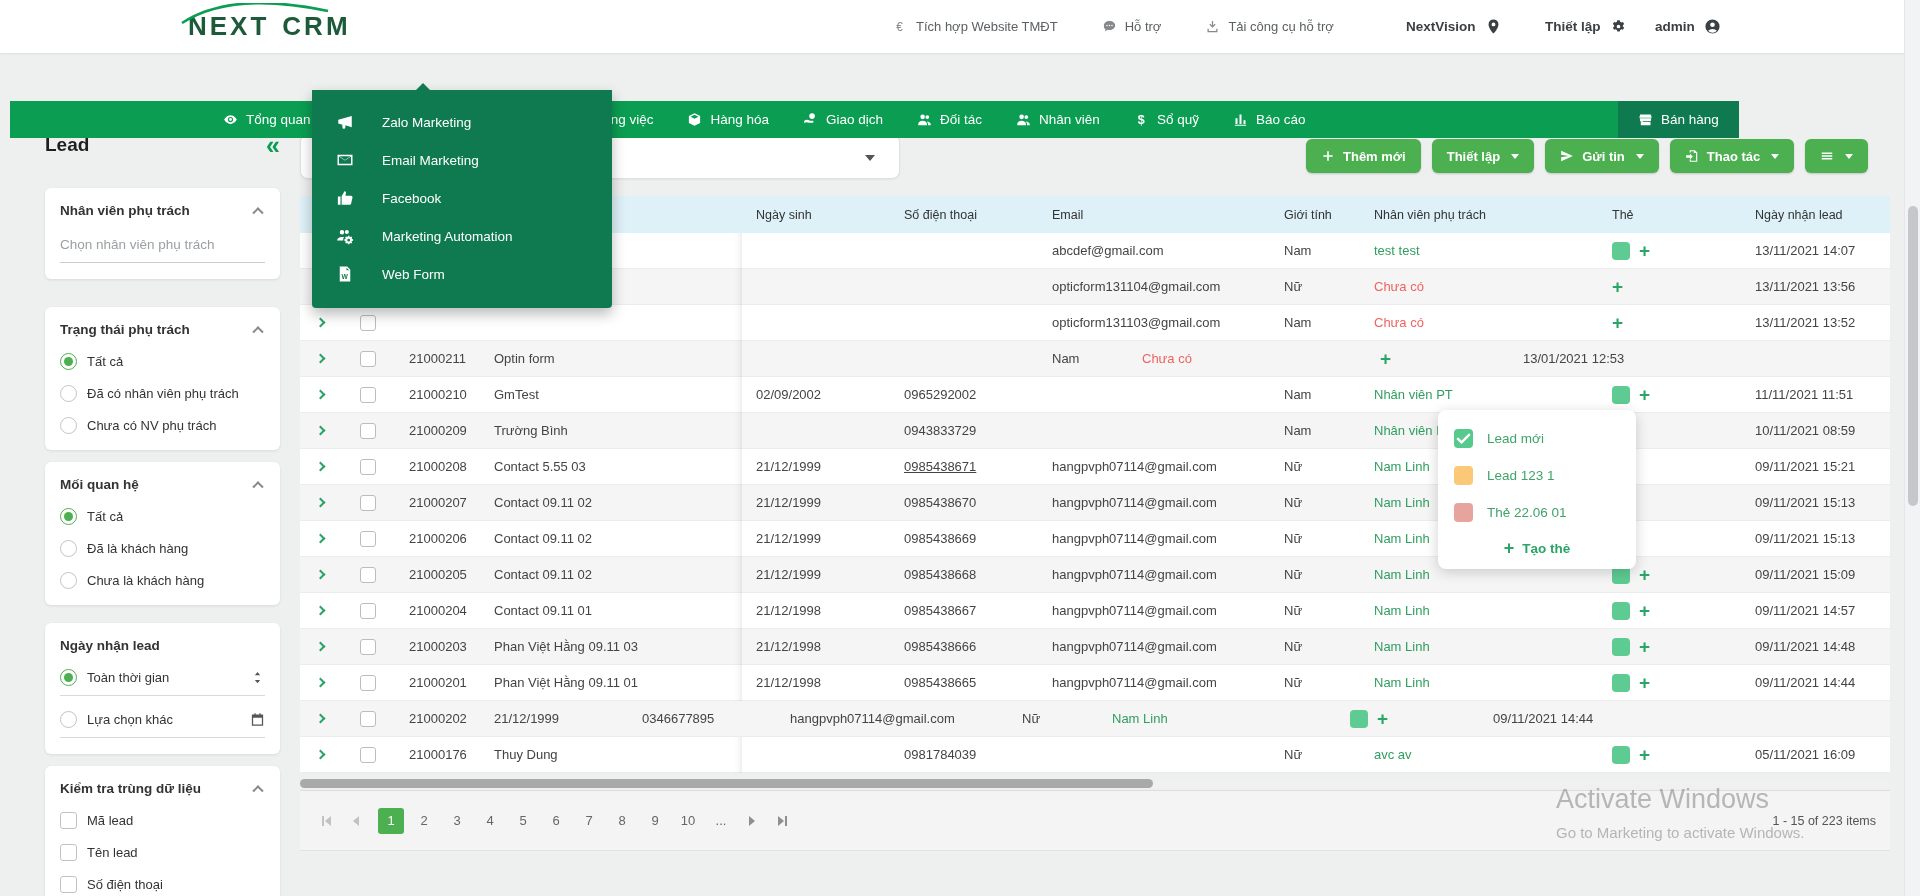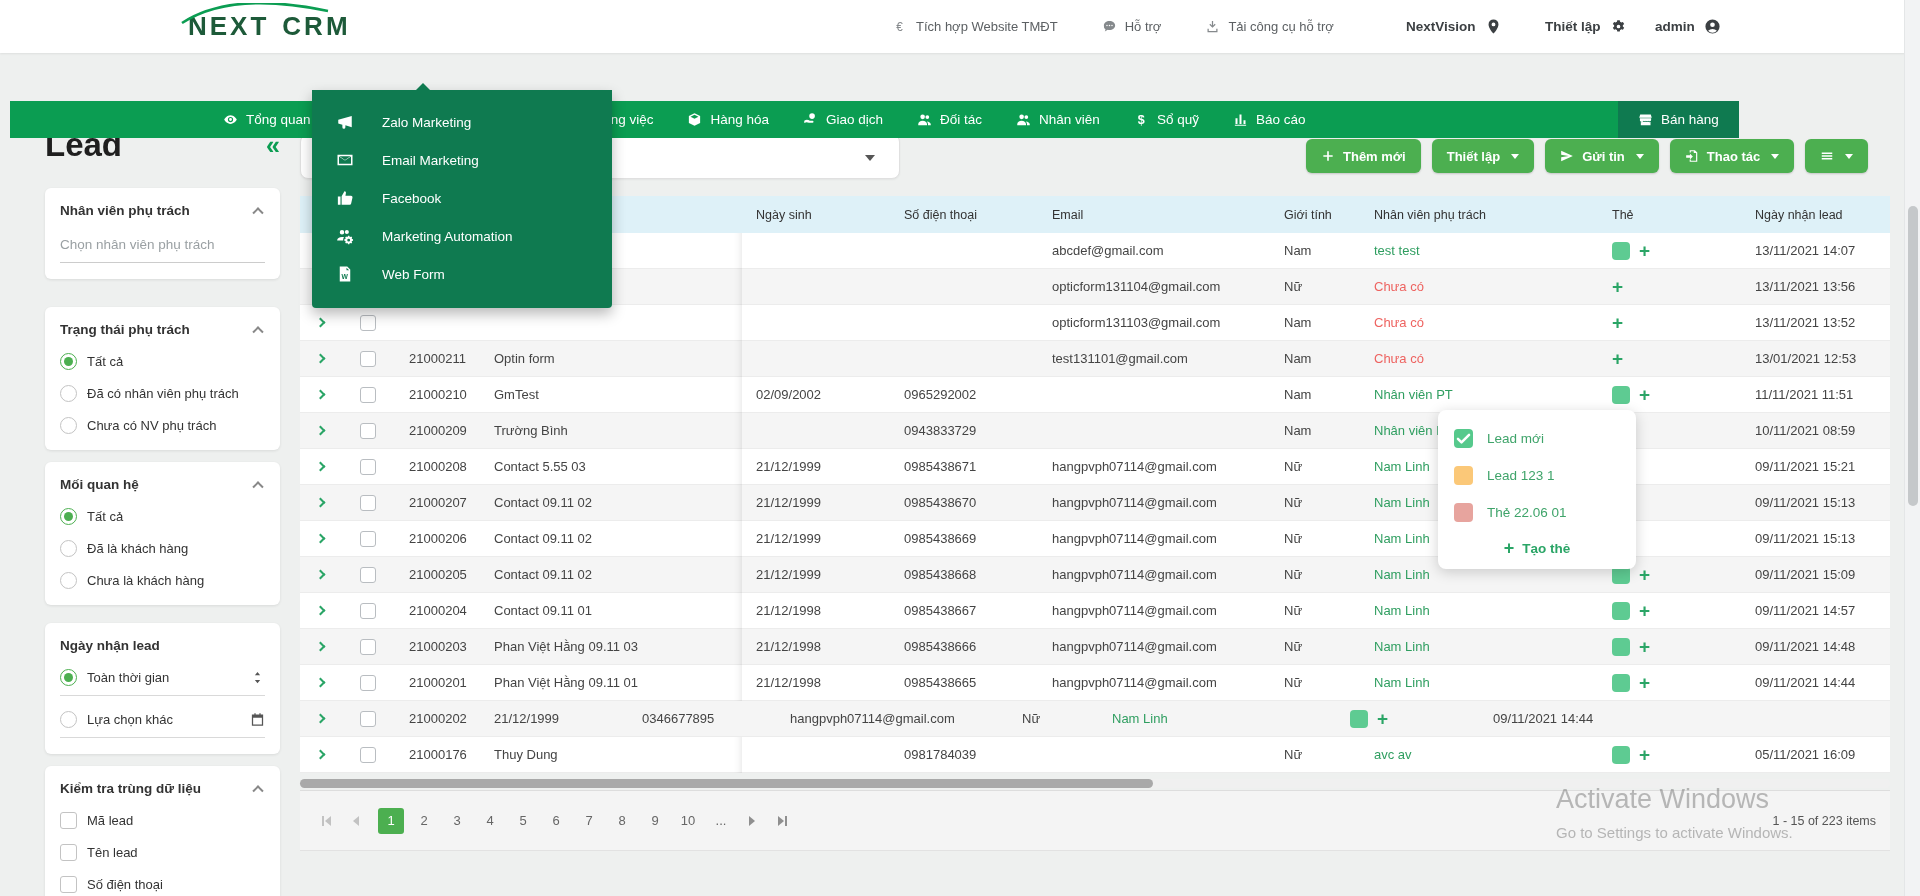--- a/index.html
+++ b/index.html
@@ -36,21 +36,21 @@
   
   .marketing-dropdown{position:absolute;left:312px;top:90px;width:300px;background:var(--nav-dark-green);border-radius:0 0 4px 4px;padding:13px 0 15px;box-shadow:0 6px 14px rgba(0,0,0,.28);z-index:50;}
   .notch{position:absolute;top:-7px;left:104px;width:0;height:0;border:7px solid transparent;border-bottom:7px solid var(--nav-dark-green);border-top:none;}
   .menu-item{display:flex;align-items:center;height:38px;padding-left:24px;color:#fff;font-size:13.5px;cursor:pointer;}
   .menu-item .ic{width:18px;height:18px;}
   .menu-label{margin-left:28px;}
 
   
   .sidebar{position:absolute;left:45px;top:124px;width:235px;}
   .sidebar-head{display:flex;align-items:center;justify-content:space-between;height:42px;}
-  .lead-title{font-size:33px;font-weight:700;color:#1f1f1f;}
+  .lead-title{font-size:19px;font-weight:700;color:#1f1f1f;}
   .collapse{color:var(--nav-green);font-size:25px;font-weight:700;line-height:.8;cursor:pointer;}
   .panel{background:#fff;border-radius:6px;box-shadow:0 1px 3px rgba(0,0,0,.09);padding:13px 15px 16px;margin-top:22px;}
   .panel:nth-of-type(1){margin-top:22px;}
   .panel:nth-of-type(2){margin-top:28px;}
   .panel:nth-of-type(3){margin-top:12px;}
   .panel:nth-of-type(4){margin-top:18px;}
   .panel:nth-of-type(5){margin-top:12px;}
   .panel-head{display:flex;justify-content:space-between;align-items:center;height:18px;}
   .panel-title{font-size:13.5px;font-weight:700;color:#333;}
   .chev-up{width:8px;height:8px;border-left:2px solid #888;border-top:2px solid #888;transform:rotate(45deg) translate(2px,2px);margin-right:3px;cursor:pointer;}
@@ -550,21 +550,20 @@
         <div class="td col-expand" style="width: 40px;">
           <span class="expand-arrow"></span>
         </div>
         <div class="td col-select" style="width: 55px;">
           <span class="row-cb"></span>
         </div>
         <div class="td col-code" style="width: 85px;">21000211</div>
         <div class="td col-name" style="width: 262px;">Optin form</div>
         <div class="td col-birth" style="width: 148px;"></div>
         <div class="td col-phone" style="width: 148px;"></div>
-        <div class="td col-email" style="width: 232px;">test131101@gmail.com</div>
         <div class="td col-gender" style="width: 90px;">Nam</div>
         <div class="td col-assignee red" style="width: 238px;">Chưa có</div>
         <div class="td col-tag" style="width: 143px;">
           <span class="tag-plus">+</span>
         </div>
         <div class="td col-received" style="width: 149px;">13/01/2021 12:53</div>
       </div>
       <div class="tr">
         <div class="td col-expand" style="width: 40px;">
           <span class="expand-arrow"></span>
@@ -607,21 +606,21 @@
       <div class="tr">
         <div class="td col-expand" style="width: 40px;">
           <span class="expand-arrow"></span>
         </div>
         <div class="td col-select" style="width: 55px;">
           <span class="row-cb"></span>
         </div>
         <div class="td col-code" style="width: 85px;">21000208</div>
         <div class="td col-name" style="width: 262px;">Contact 5.55 03</div>
         <div class="td col-birth" style="width: 148px;">21/12/1999</div>
-        <div class="td col-phone" style="width: 148px;">0985438671</div>
+        <div class="td col-phone" style="width: 148px; text-decoration: underline;">0985438671</div>
         <div class="td col-email" style="width: 232px;">hangpvph07114@gmail.com</div>
         <div class="td col-gender" style="width: 90px;">Nữ</div>
         <div class="td col-assignee green" style="width: 238px;">Nam Linh</div>
         <div class="td col-tag" style="width: 143px;">
           <span class="tag-plus">+</span>
         </div>
         <div class="td col-received" style="width: 149px;">09/11/2021 15:21</div>
       </div>
       <div class="tr alt">
         <div class="td col-expand" style="width: 40px;">
@@ -844,14 +843,14 @@
   </div>
   <div class="pager-summary">1 - 15 of 223 items</div>
 </div>
 
 <div class="vscroll">
     <div class="vthumb"></div>
   </div>
 
 <div class="wm">
   <div class="wm1">Activate Windows</div>
-  <div class="wm2">Go to Settings to activate Windows.</div>
+  <div class="wm2">Go to Marketing to activate Windows.</div>
 </div>
 
 </body></html>

